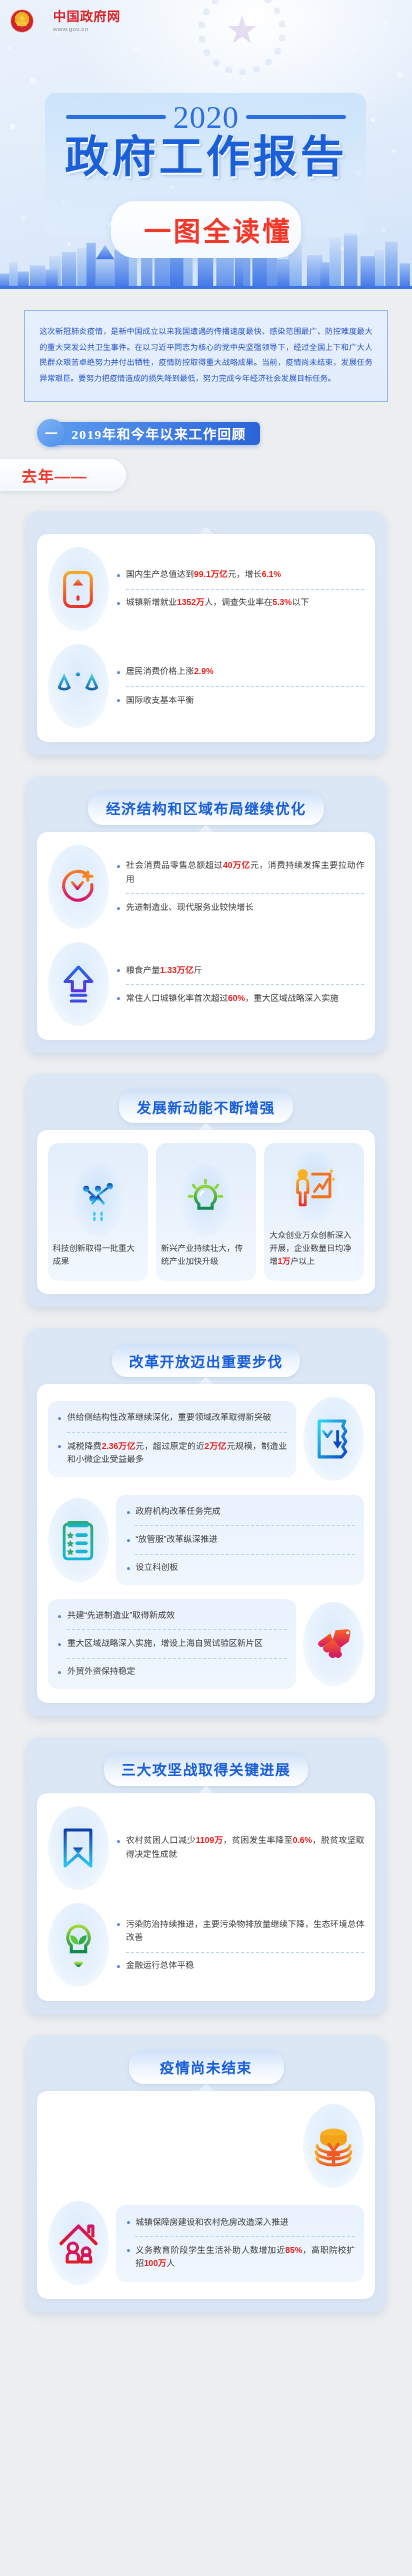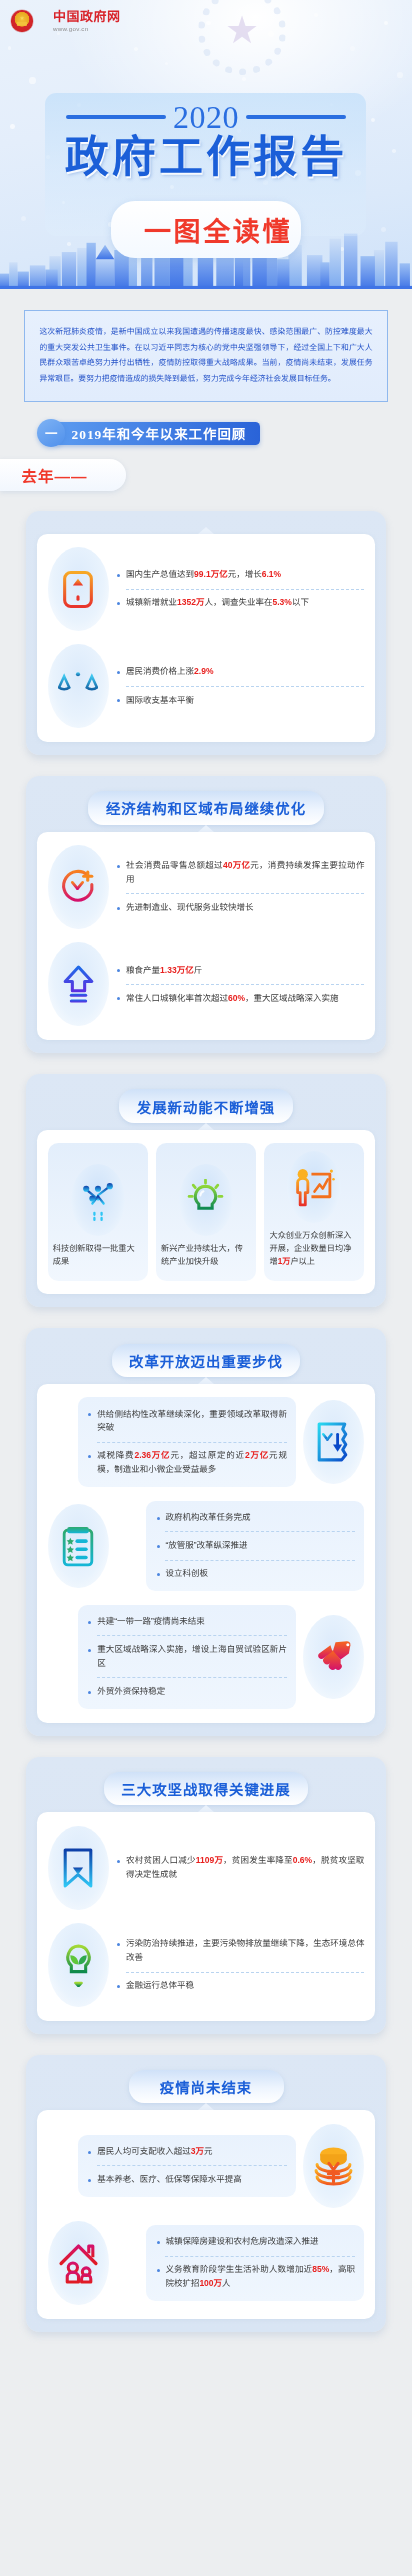--- a/index.html
+++ b/index.html
@@ -232,21 +232,20 @@
     width: 61px; height: 84px;
     border-radius: 30px / 42px;
     background: radial-gradient(ellipse at 50% 40%, #dbeafb 0%, #e9f3fd 58%, #ffffff 100%);
     display: flex; align-items: center; justify-content: center;
   }
   .bullets { flex: 1 1 auto; min-width: 0; }
   .bullets.tinted {
     background: linear-gradient(180deg,#e9f2fd 0%, #eff6fe 100%);
     border-radius: 9.3px;
     padding: 10.3px 9.3px;
-    margin-left: 30px;
   }
   .bul {
     position: relative;
     padding-left: 10.3px;
     font-size: 8.5px;
     line-height: 1.62;
     color: #3a3a3a;
     text-align: justify;
   }
   .bul::before {
@@ -717,21 +716,21 @@
                   <stop offset="100%" stop-color="#d4116b"></stop>
                 </linearGradient>
               </defs>
               <path d="M46 8 L68 6 a7 7 0 0 1 7 8 L72 30 L56 42 L40 28 Z" fill="url(#g10)"></path>
               <path d="M40 24 L24 38 a8 8 0 0 0 0 11 a8 8 0 0 0 11 0 a8 8 0 0 0 0 11 a8 8 0 0 0 11 0 a7 7 0 0 0 10 0 a7 7 0 0 0 0 -10 L56 42 Z" fill="url(#g10)"></path>
               <path d="M36 14 L14 30 a6 6 0 0 0 0 9 a6 6 0 0 0 9 0 L40 26 Z" fill="url(#g10)"></path>
               <circle cx="70" cy="13" r="3" fill="#fff"></circle>
             </svg>
           </div>
           <div class="bullets tinted">
-            <div class="bul">共建“一带一路”疫情尚未结束</div>
+            <div class="bul">共建“先进制造业”取得新成效</div>
             <div class="sep"></div>
             <div class="bul">重大区域战略深入实施，增设上海自贸试验区新片区</div>
             <div class="sep"></div>
             <div class="bul">外贸外资保持稳定</div>
           </div>
         </div>
       </div>
     </section>
     <section class="block">
     <div class="block-title">
@@ -810,25 +809,20 @@
               </g>
               <g stroke="#f15a22" stroke-width="6" stroke-linecap="round">
                 <path d="M33 36 L42 48"></path>
                 <path d="M51 36 L42 48"></path>
                 <path d="M42 48 L42 72"></path>
                 <path d="M32 56 L52 56"></path>
                 <path d="M32 64 L52 64"></path>
               </g>
             </svg>
           </div>
-          <div class="bullets tinted">
-            <div class="bul">居民人均可支配收入超过<b>3万</b>元</div>
-            <div class="sep"></div>
-            <div class="bul">基本养老、医疗、低保等保障水平提高</div>
-          </div>
         </div>
         <div class="gap"></div>
         <div class="row">
           <div class="icon-oval">
             <svg class="ic" width="41" height="42" viewBox="0 0 80 82">
               <defs>
                 <linearGradient id="g14" x1="0" y1="0" x2="0" y2="1">
                   <stop offset="0%" stop-color="#d4116b"></stop>
                   <stop offset="100%" stop-color="#e01b24"></stop>
                 </linearGradient>

